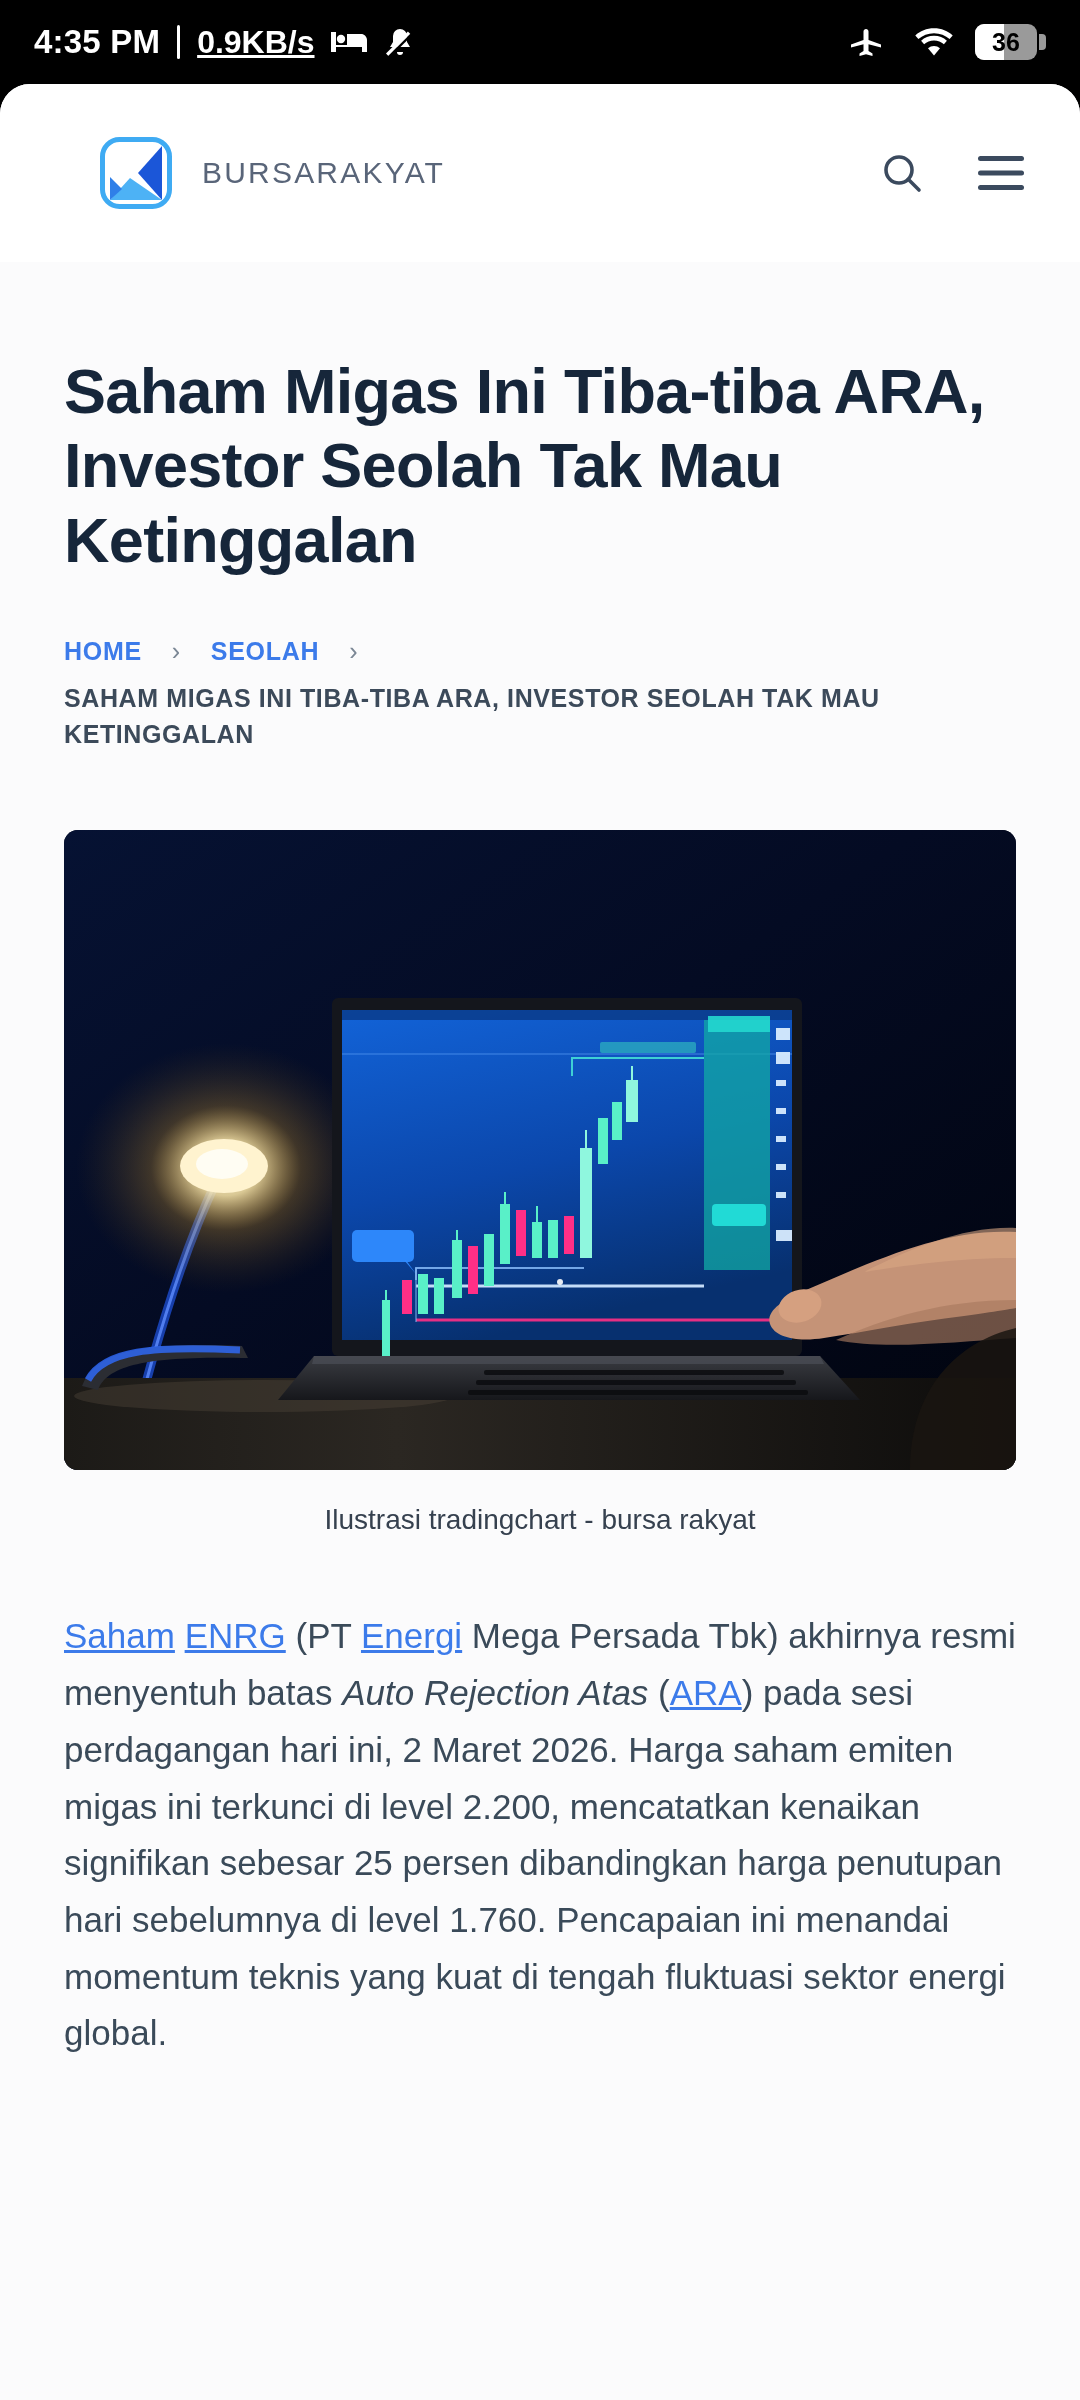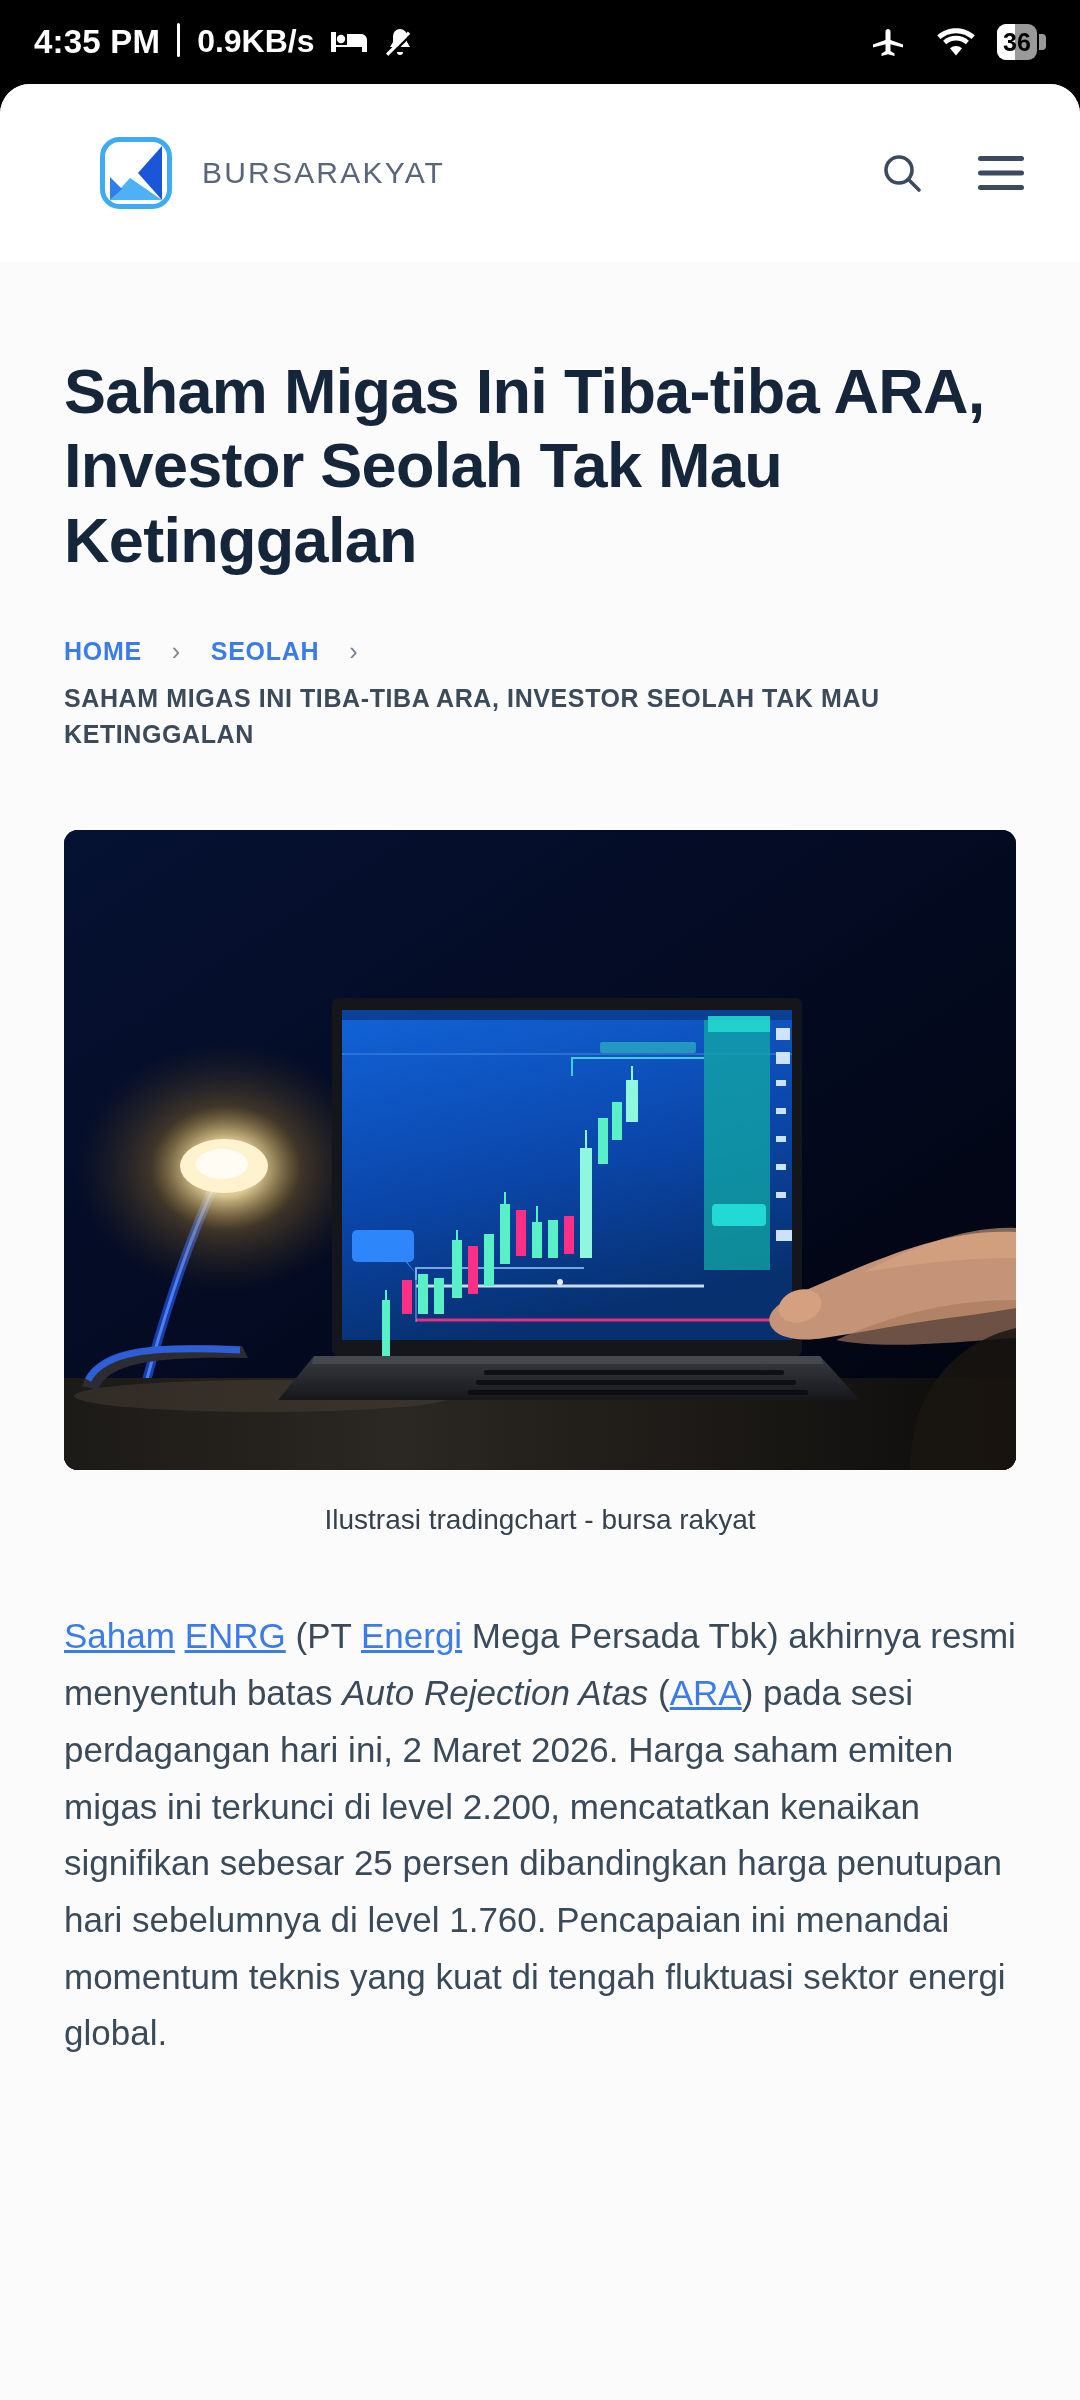--- a/index.html
+++ b/index.html
@@ -11,28 +11,28 @@
   }
   .phone { position:relative; width:1080px; height:2400px; background:#000; }
 
   
   .statusbar{
     position:absolute; top:0; left:0; width:1080px; height:84px;
     background:#000; color:#fff;
     display:flex; align-items:center; justify-content:space-between;
     padding:0 34px;
   }
-  .sb-left{ display:flex; gap:3px; }
+  .sb-left{ display:flex; align-items:center; gap:3px; }
   .sb-time{ font-size:33px; font-weight:700; letter-spacing:.2px; }
   .sb-div{ width:3px; height:34px; background:#fff; margin:0 14px; border-radius:2px; }
-  .sb-speed{ font-size:32px; font-weight:700; }
+  .sb-speed{ font-size:32px; font-weight:700;text-decoration:underline; }
   .sb-icon{ display:inline-flex; align-items:center; margin-left:10px; }
   .sb-right{ display:flex; align-items:center; gap:22px; }
   .battery{
-    position:relative; width:40px; height:36px; border-radius:9px;
+    position:relative; width:62px; height:36px; border-radius:9px;
     background:#9a9a9a; overflow:hidden;
     display:flex; align-items:center; justify-content:center;
   }
   .battery .fill{ position:absolute; left:0; top:0; bottom:0; width:46%; background:#fff; }
   .battery .lvl{ position:relative; font-size:25px; font-weight:700; color:#000; z-index:2; }
   .batt-tip{ width:7px; height:16px; background:#9a9a9a; border-radius:0 4px 4px 0; margin-left:2px; }
 
   
   .page{
     position:absolute; top:84px; left:0; width:1080px; height:2316px;

